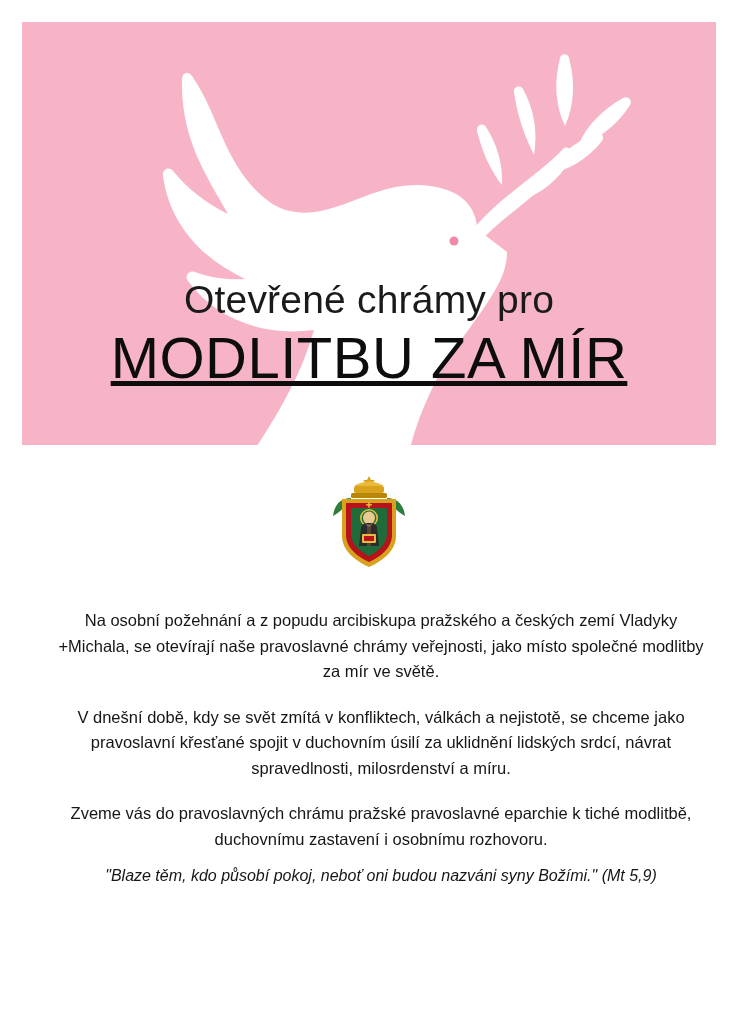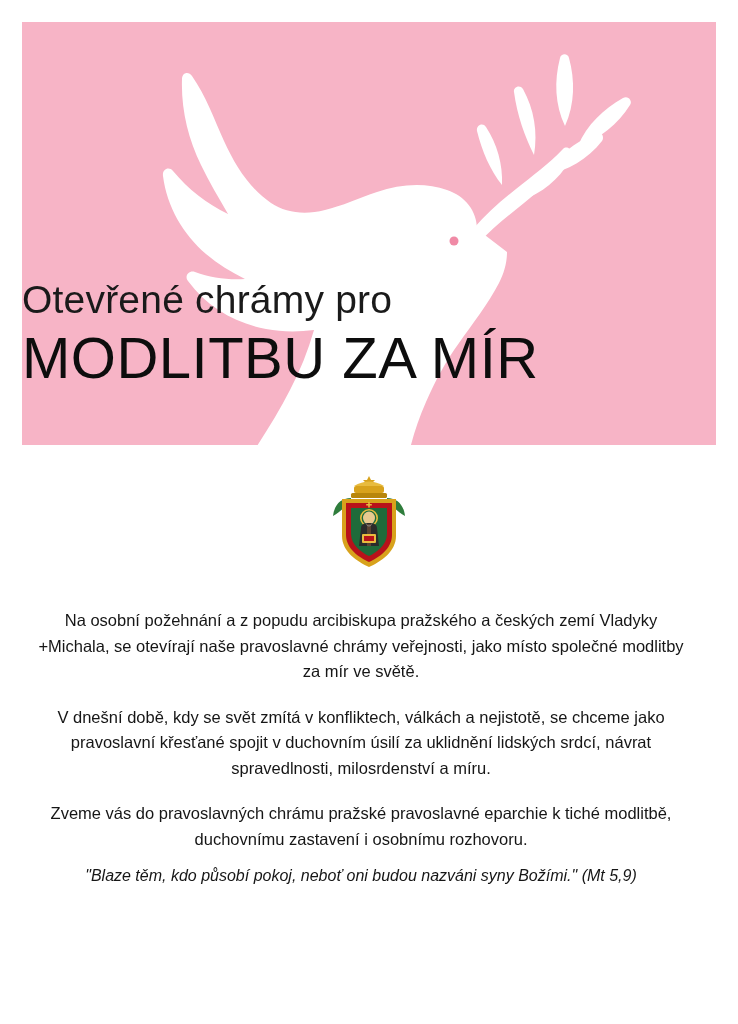--- a/index.html
+++ b/index.html
@@ -38,54 +38,55 @@
     display: block;
     width: 100%;
     height: 100%;
   }
 
   .banner-text {
     position: absolute;
     left: 0;
     right: 0;
     top: 258px;
-    text-align: left;
+    text-align: center;
     line-height: 1;
   }
   .banner-line1 {
     font-size: 39px;
     font-weight: 400;
     letter-spacing: 0.2px;
     color: #1a1a1a;
     display: block;
   }
   .banner-line2 {
     font-size: 58px;
     font-weight: 400;
     letter-spacing: 0.5px;
     color: #0d0d0d;
     display: block;
     margin-top: 10px;
+    text-decoration: underline;
   }
 
   
   .crest {
     position: absolute;
     left: 50%;
     transform: translateX(-50%);
     top: 472px;
     width: 102px;
     height: 100px;
   }
   .crest svg { display: block; width: 100%; height: 100%; }
 
   
   .content {
     position: absolute;
-    left: 32px;
+    left: 52px;
     top: 608px;
     width: 658px;
     text-align: center;
   }
   .para {
     font-size: 16.5px;
     line-height: 1.55;
     color: #161616;
     margin: 0 0 20px 0;
   }

